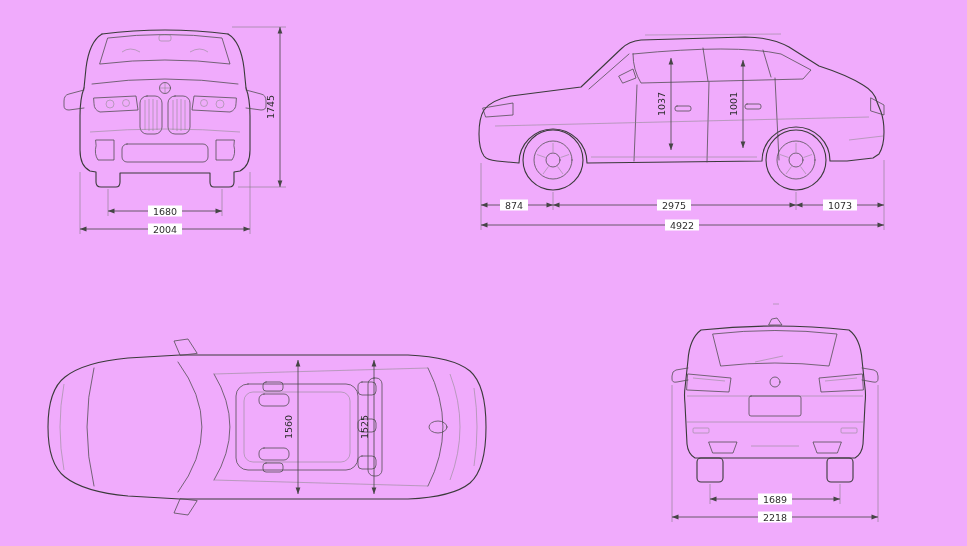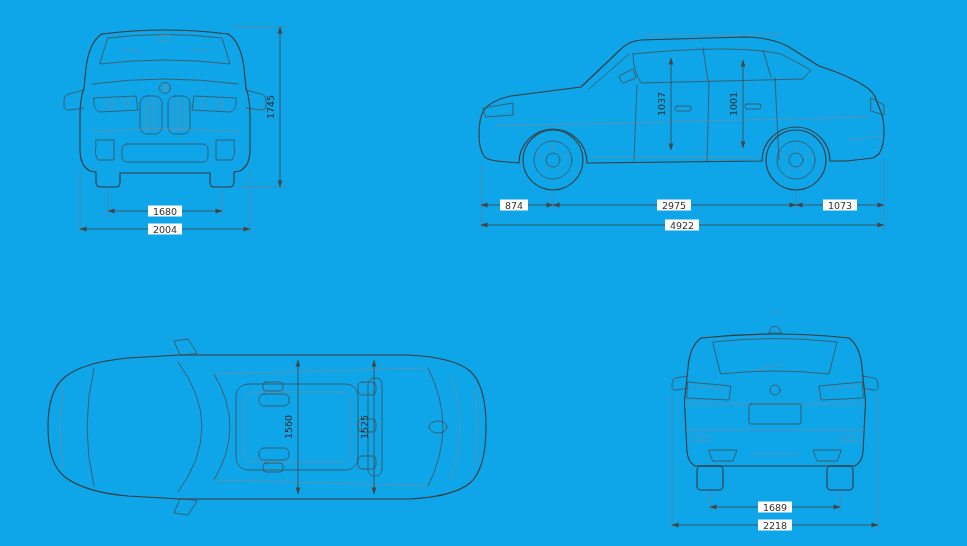--- a/index.html
+++ b/index.html
@@ -1,16 +1,16 @@
 <!DOCTYPE html>
 <html><head>
 <meta charset="utf-8">
 <style>
   html,body { margin:0; padding:0; background:#fff; }
-  .canvas { position:relative; width:967px; height:546px; background:#0ea5e9; overflow:hidden;
+  .canvas { position:relative; width:967px; height:546px; background:#f0abfc; overflow:hidden;
             font-family:"DejaVu Sans", sans-serif; }
   .view { position:absolute; }
   svg { display:block; }
   .car  { stroke:#3a3a3a; stroke-width:1.1; fill:none; stroke-linejoin:round; stroke-linecap:round; }
   .det  { stroke:#4a4a4a; stroke-width:0.75; fill:none; stroke-linejoin:round; stroke-linecap:round; }
   .lite { stroke:#8a8a8a; stroke-width:0.55; fill:none; }
   .dim  { stroke:#454545; stroke-width:0.8; fill:none; }
   .ext  { stroke:#7a7a7a; stroke-width:0.55; fill:none; }
   .dimtext { font-family:"DejaVu Sans", sans-serif; font-size:9.5px; fill:#2e2e2e; text-anchor:middle; }
   .bg { fill:#ffffff; stroke:none; }
@@ -193,21 +193,21 @@
       </g>
       <g>
         <path class="dim" d="M 344,38 L 344,172"></path>
         <use href="#t-au" x="344" y="38"></use>
           <use href="#t-ad" x="344" y="172"></use>
         <text class="dimtext" transform="rotate(-90 338 105)" x="338" y="105">1525</text>
       </g>
     </svg>
   </div>
 
-  <div class="view" style="left:655px; top:304px;">
+  <div class="view" style="left:655px; top:296px;">
     <svg width="245" height="240" viewBox="0 0 245 240">
       <defs>
         <path id="r-al" class="ah" d="M0,0 L6.5,-2.4 L6.5,2.4 Z"></path>
         <path id="r-ar" class="ah" d="M0,0 L-6.5,-2.4 L-6.5,2.4 Z"></path>
       </defs>
       <g>
         <path class="lite" d="M 118,8 L 124,8"></path>
         <path class="det" d="M 114,29 L 127,29 L 122,22 L 117,23 Z"></path>
         <path class="car" d="M 46,34 Q 120,26 194,34 C 202,40 206,50 207,64 L 210,92 Q 211,98 210,108 L 208,148 Q 207,158 200,162 L 40,162 Q 33,158 32,148 L 30,108 Q 29,98 30,92 L 33,64 C 34,50 38,40 46,34 Z"></path>
         <rect class="car" x="42" y="162" width="26" height="24" rx="4"></rect>

